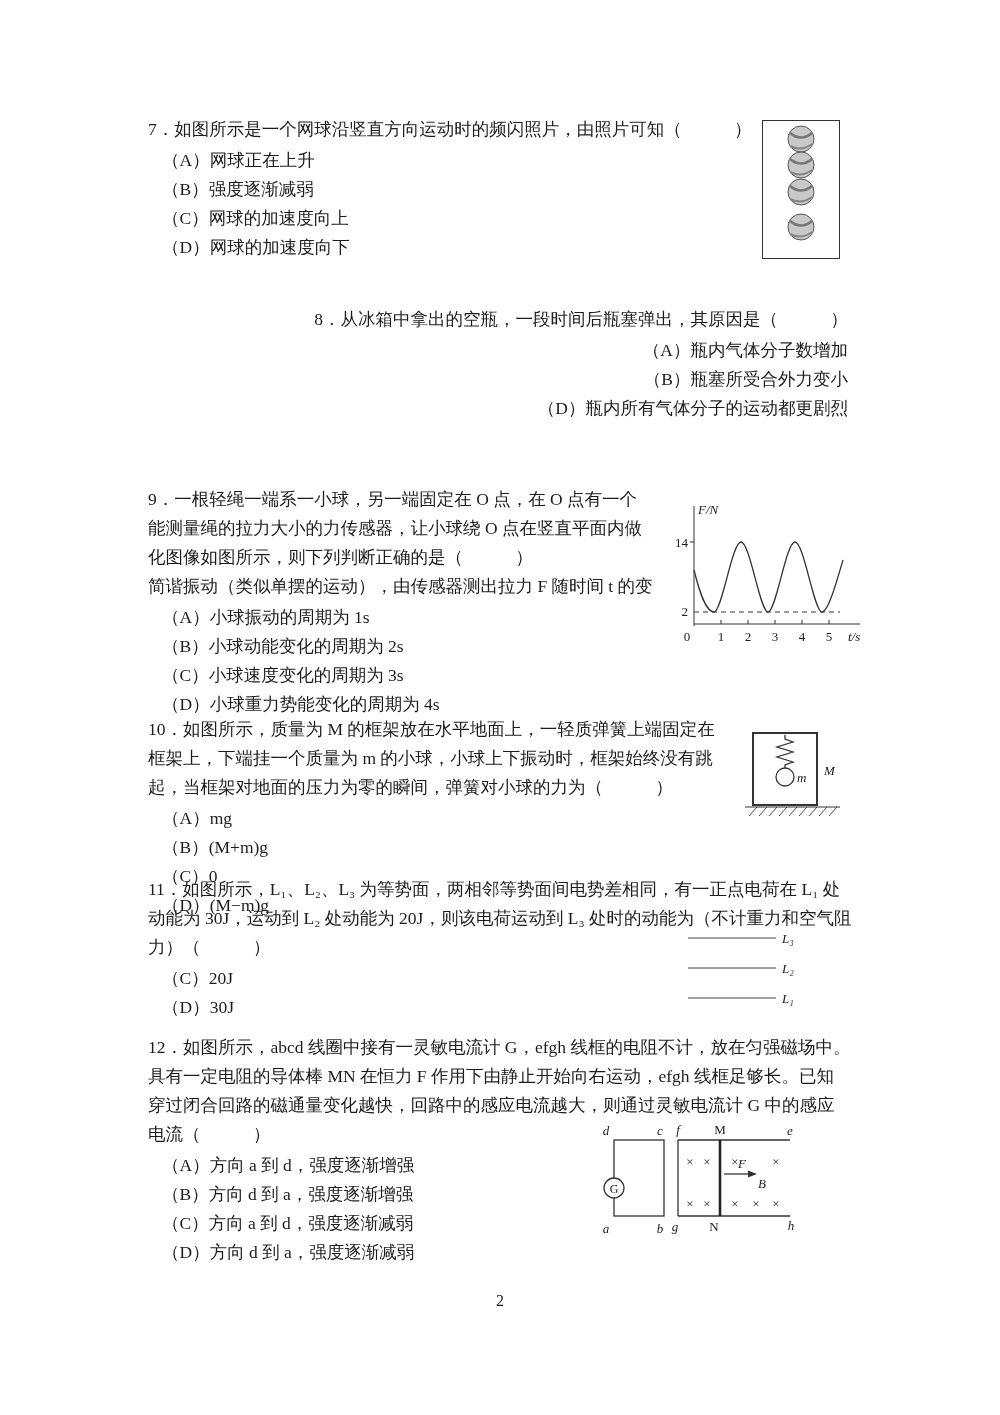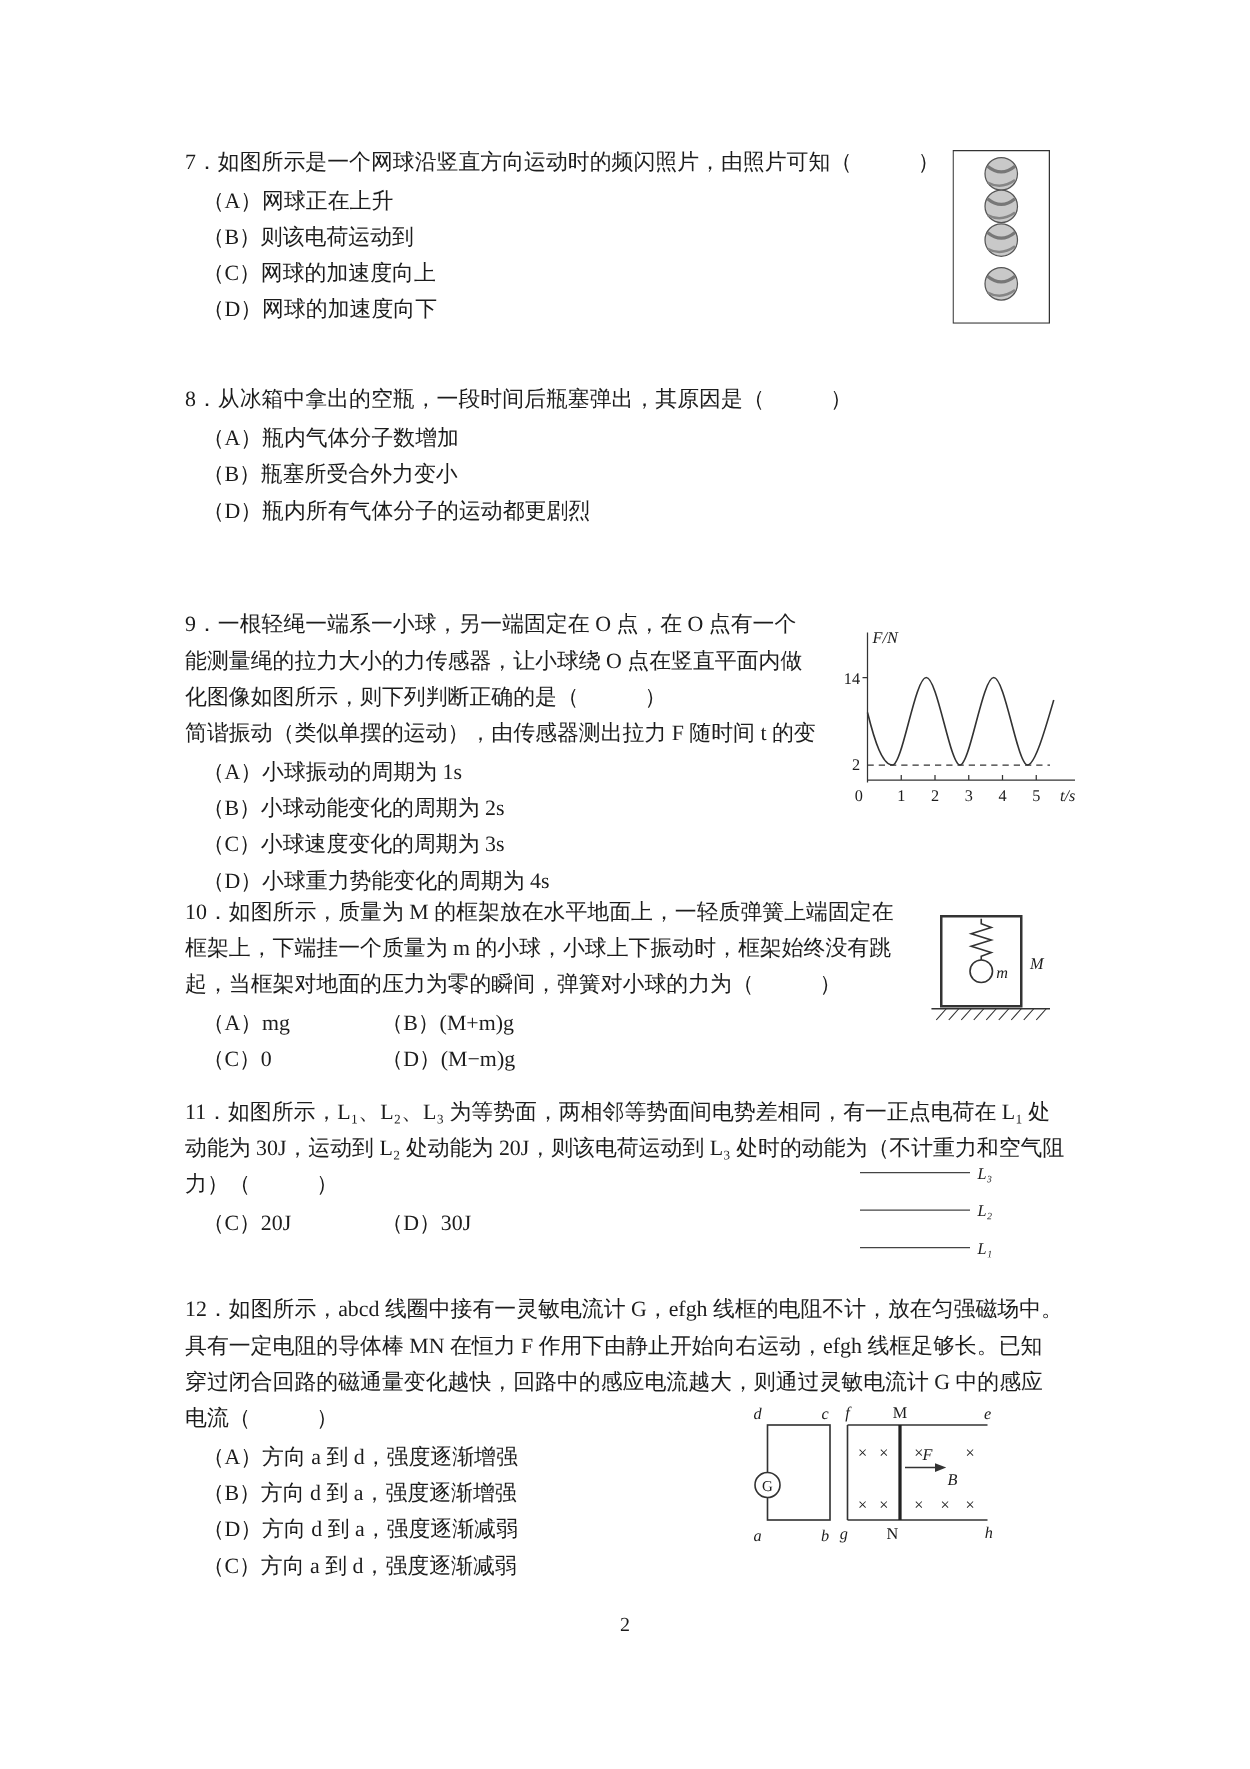--- a/index.html
+++ b/index.html
@@ -7,37 +7,37 @@
   .page {
     position:relative; width:1000px; height:1329px; margin:0 auto;
     background:#ffffff; overflow:hidden;
     font-family:"Liberation Serif","DejaVu Serif",serif;
     color:#1c1c1c; font-size:17.5px;
   }
   .q { position:absolute; }
   .line { line-height:29px; white-space:nowrap; }
   .opts { margin-top:2px;font-family:Liberation Serif, serif; }
   .opt { line-height:29px; white-space:nowrap; padding-left:14px; }
-  .optrow { display:flex; padding-left:14px; line-height:29px; }
+  .optrow { display:flex; padding-left:14px; line-height:29px;flex-direction:column; }
   .optrow .cell { width:143px; white-space:nowrap; }
   .optrow .cell:last-child { width:auto; }
   .fig { position:absolute; }
   svg text { font-family:"Liberation Serif","DejaVu Serif",serif; fill:#1c1c1c; }
   .pageno { position:absolute; top:1292px; left:0; width:100%; text-align:center; font-size:16px; }
 </style>
 </head>
 <body>
 
 <div class="page">
 
   <div class="q" style="left:148px; top:115px; width:600px;">
     <div class="line">7．如图所示是一个网球沿竖直方向运动时的频闪照片，由照片可知（　　　）</div>
     <div class="opts">
       <div class="opt">（A）网球正在上升</div>
-      <div class="opt">（B）则该电荷运动到</div>
+      <div class="opt">（B）强度逐渐减弱</div>
       <div class="opt">（C）网球的加速度向上</div>
       <div class="opt">（D）网球的加速度向下</div>
     </div>
   </div>
 
   <div class="fig" style="left:762px; top:120px;">
     <svg width="78" height="139" viewBox="0 0 78 139">
       <rect x="0.5" y="0.5" width="77" height="138" fill="none" stroke="#333"></rect>
       <defs>
         <g id="ball">
@@ -46,21 +46,21 @@
           <path d="M-11,7 Q0,13 11,5" fill="none" stroke="#858585" stroke-width="2"></path>
         </g>
       </defs>
       <use href="#ball" x="39" y="19"></use>
       <use href="#ball" x="39" y="45"></use>
       <use href="#ball" x="39" y="72"></use>
       <use href="#ball" x="39" y="107"></use>
     </svg>
   </div>
 
-  <div class="q" style="left:148px; top:305px; width:700px;">
+  <div class="q" style="left:148px; top:305px; width:700px;text-align:right;">
     <div class="line">8．从冰箱中拿出的空瓶，一段时间后瓶塞弹出，其原因是（　　　）</div>
     <div class="opts">
       <div class="opt">（A）瓶内气体分子数增加</div>
       <div class="opt">（B）瓶塞所受合外力变小</div>
       <div class="opt">（D）瓶内所有气体分子的运动都更剧烈</div>
     </div>
   </div>
 
   <div class="q" style="left:148px; top:485px; width:520px;">
     <div class="line">9．一根轻绳一端系一小球，另一端固定在 O 点，在 O 点有一个</div>
@@ -153,22 +153,22 @@
   </div>
 
   <div class="q" style="left:148px; top:1033px; width:760px;">
     <div class="line">12．如图所示，abcd 线圈中接有一灵敏电流计 G，efgh 线框的电阻不计，放在匀强磁场中。</div>
     <div class="line">具有一定电阻的导体棒 MN 在恒力 F 作用下由静止开始向右运动，efgh 线框足够长。已知</div>
     <div class="line">穿过闭合回路的磁通量变化越快，回路中的感应电流越大，则通过灵敏电流计 G 中的感应</div>
     <div class="line">电流（　　　）</div>
     <div class="opts">
       <div class="opt">（A）方向 a 到 d，强度逐渐增强</div>
       <div class="opt">（B）方向 d 到 a，强度逐渐增强</div>
+      <div class="opt">（C）方向 a 到 d，强度逐渐减弱</div>
       <div class="opt">（D）方向 d 到 a，强度逐渐减弱</div>
-      <div class="opt">（C）方向 a 到 d，强度逐渐减弱</div>
     </div>
   </div>
 
   <div class="fig" style="left:590px; top:1122px;">
     <svg width="205" height="118" viewBox="0 0 205 118">
 
       <rect x="24" y="18" width="50" height="76" fill="none" stroke="#333" stroke-width="1.3"></rect>
       <circle cx="24" cy="66" r="10" fill="#ffffff" stroke="#333" stroke-width="1.3"></circle>
       <text x="24" y="71" font-size="12" text-anchor="middle">G</text>
       <text x="16" y="13" font-size="13" font-style="italic" text-anchor="middle">d</text>

